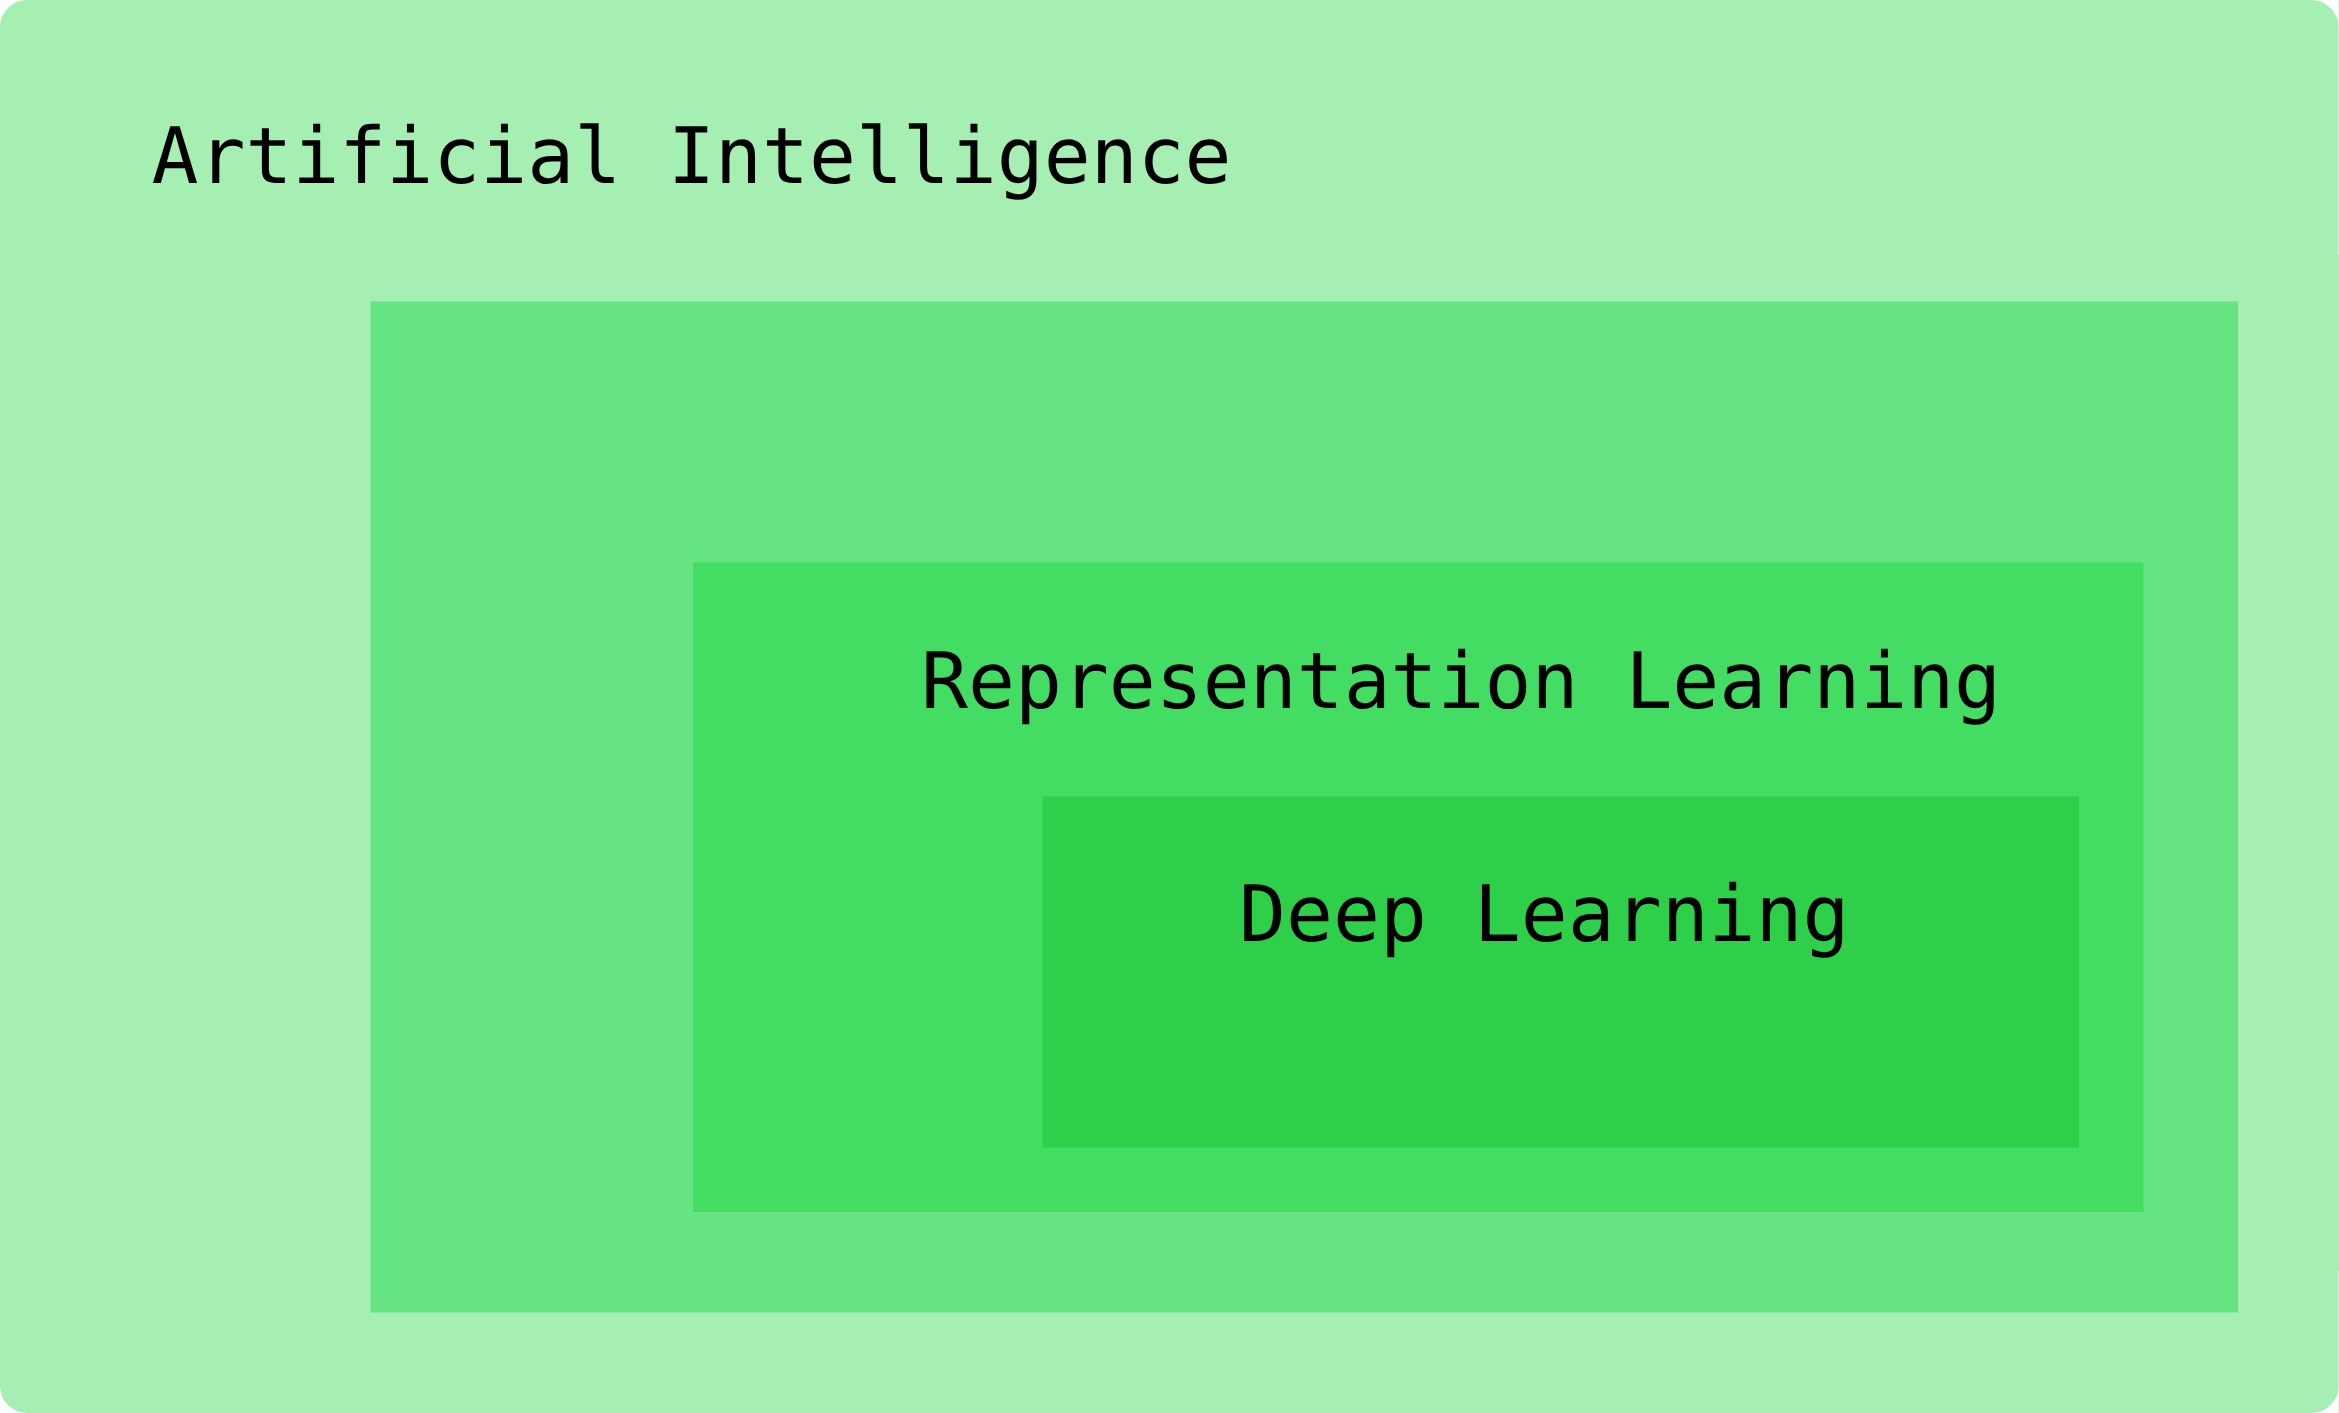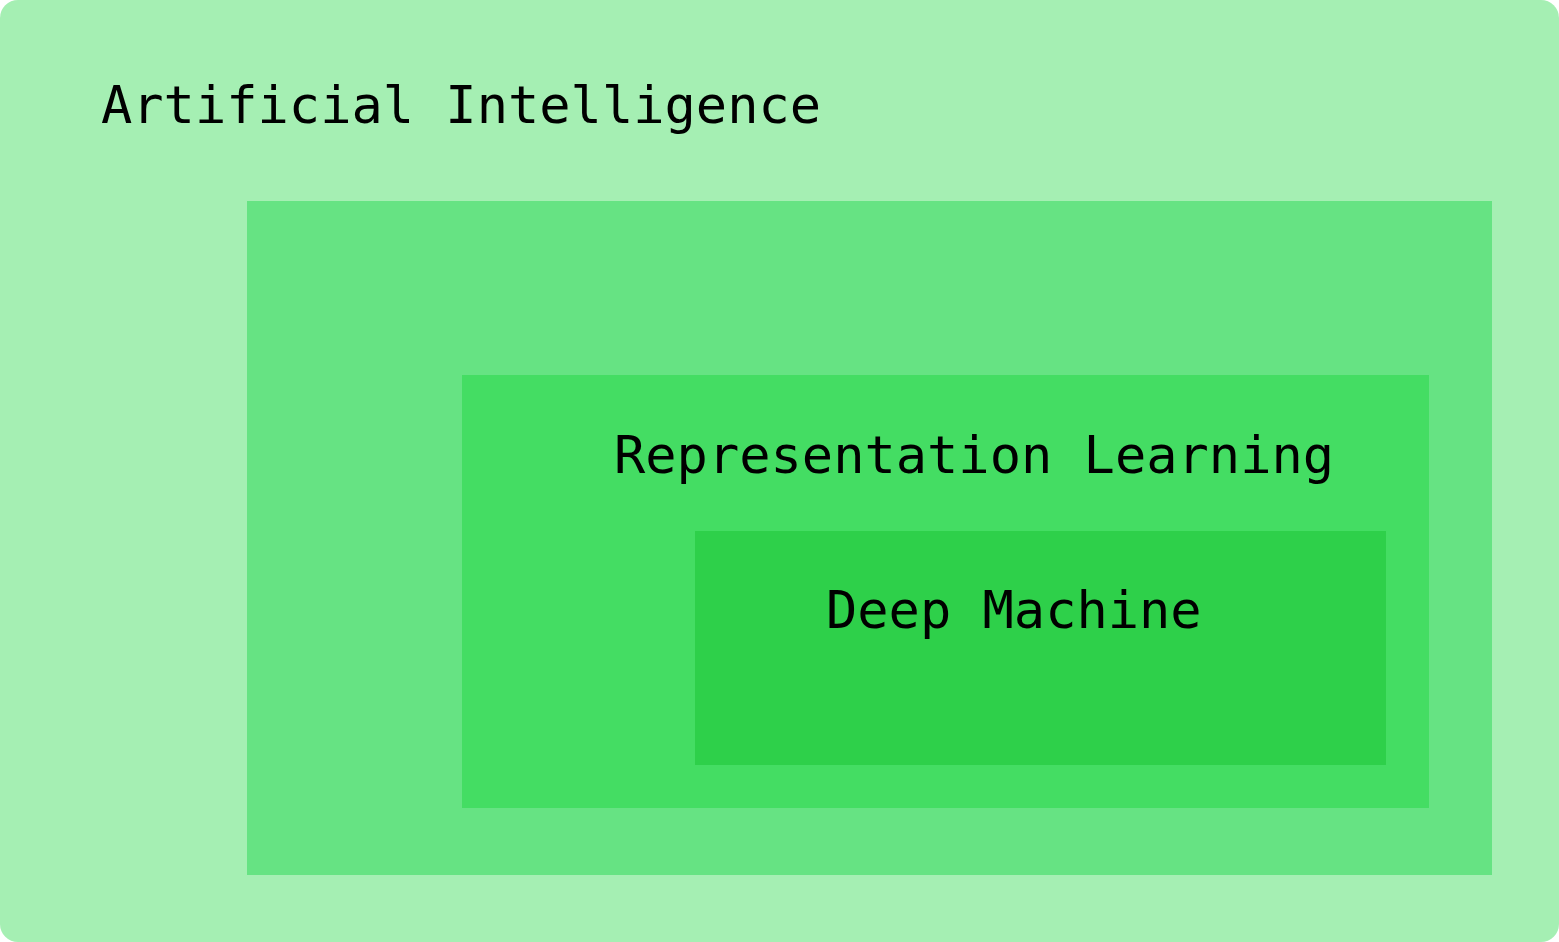--- a/index.html
+++ b/index.html
@@ -100,15 +100,15 @@
 
   <div class="region region-rl"></div>
 
   <div class="region region-dl"></div>
 
   <div class="region-label label-ai">Artificial Intelligence</div>
 
 
   <div class="region-label label-rl">Representation Learning</div>
 
-  <div class="region-label label-dl">Deep Machine</div>
+  <div class="region-label label-dl">Deep Learning</div>
 
 </div>
 
 </body></html>

